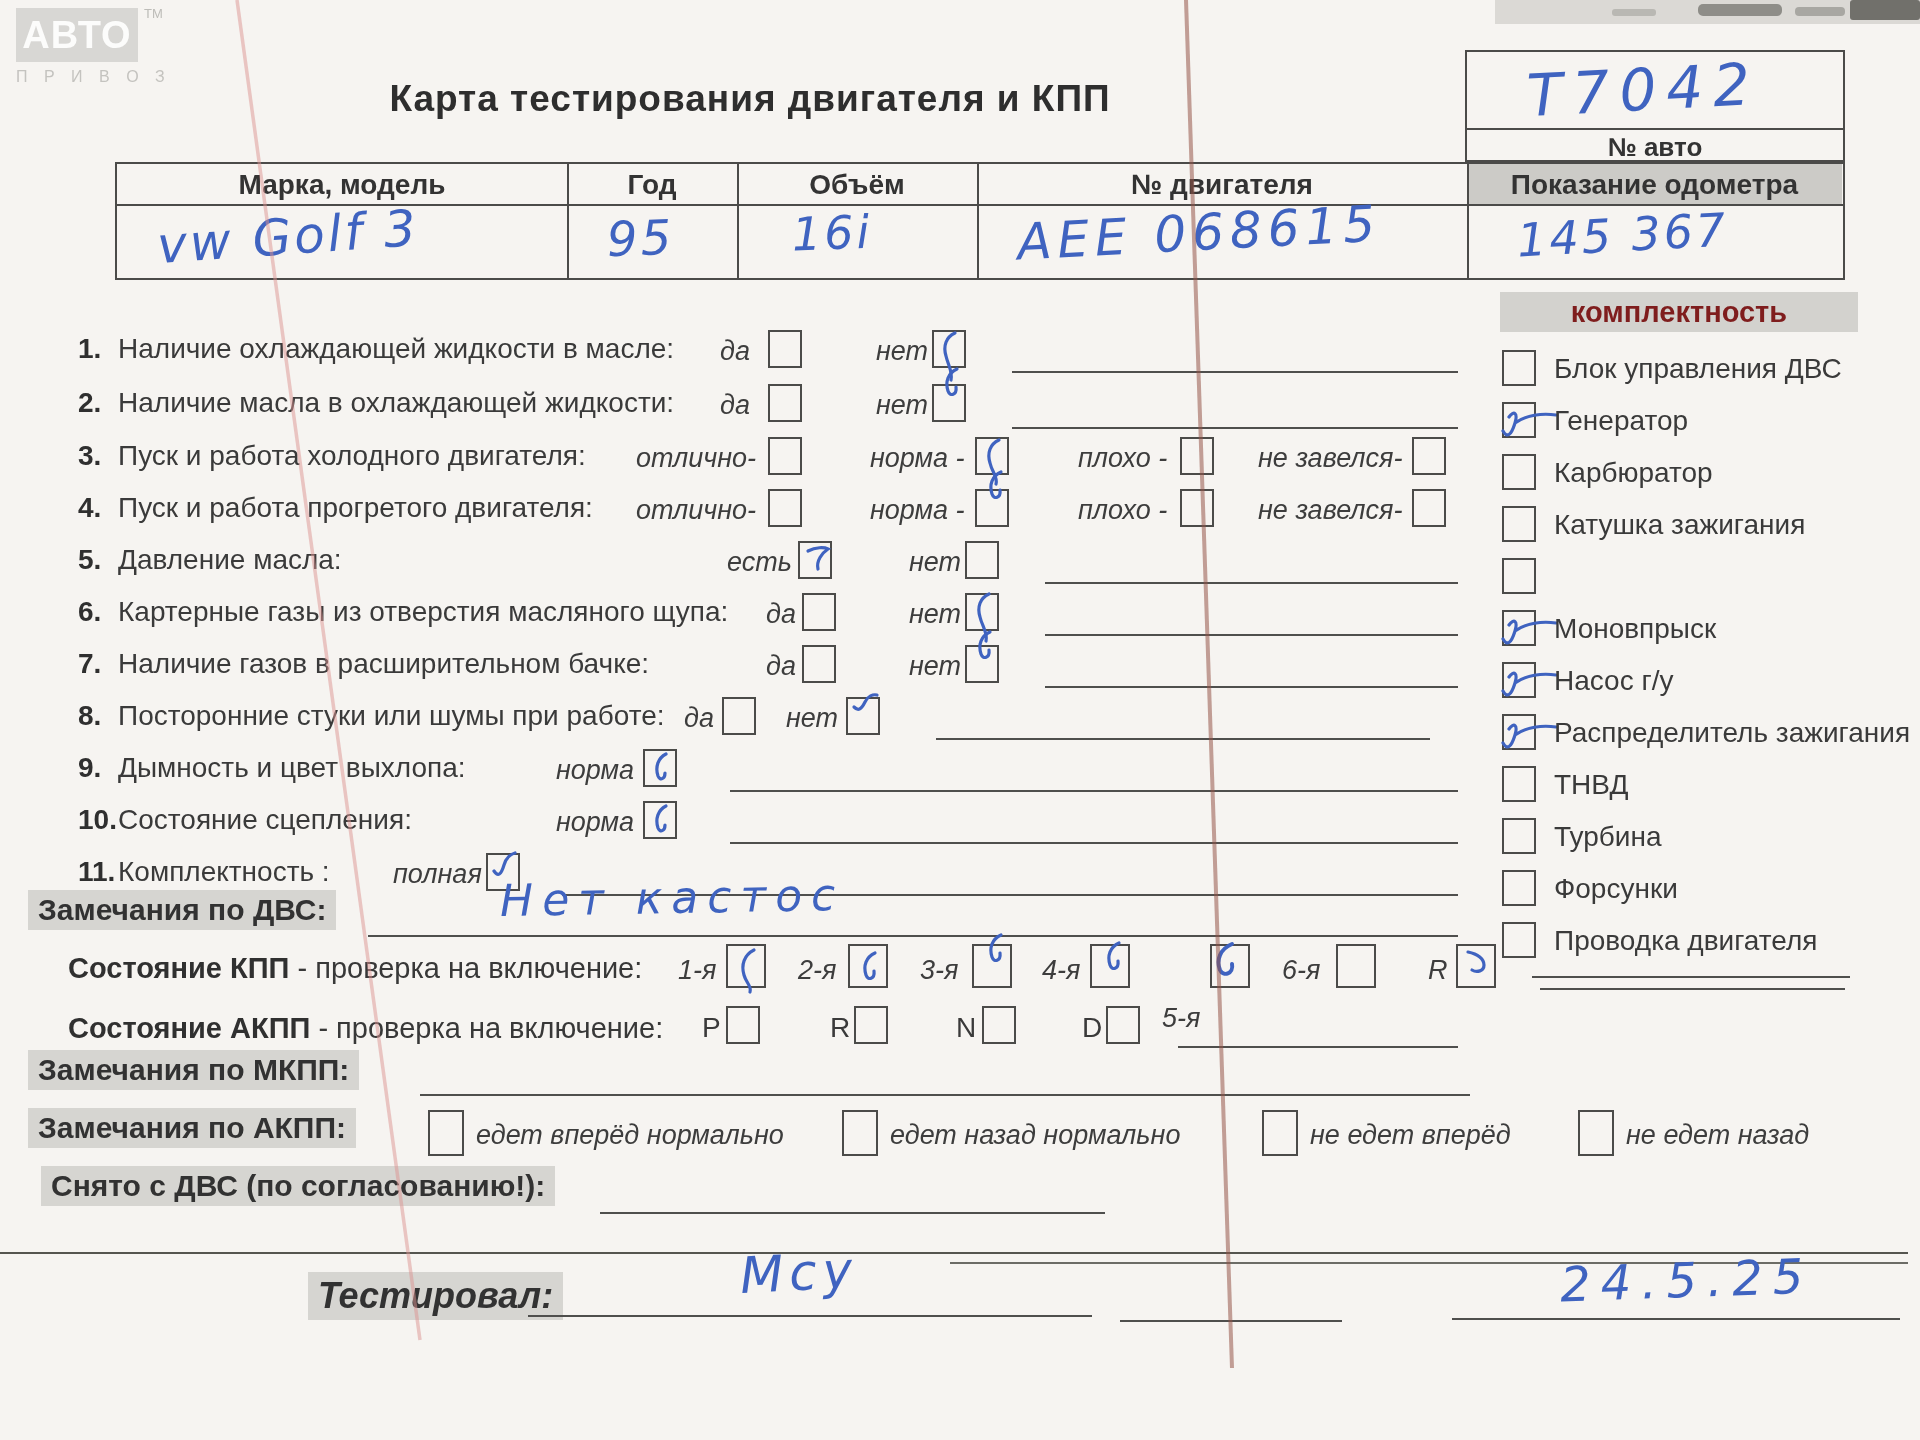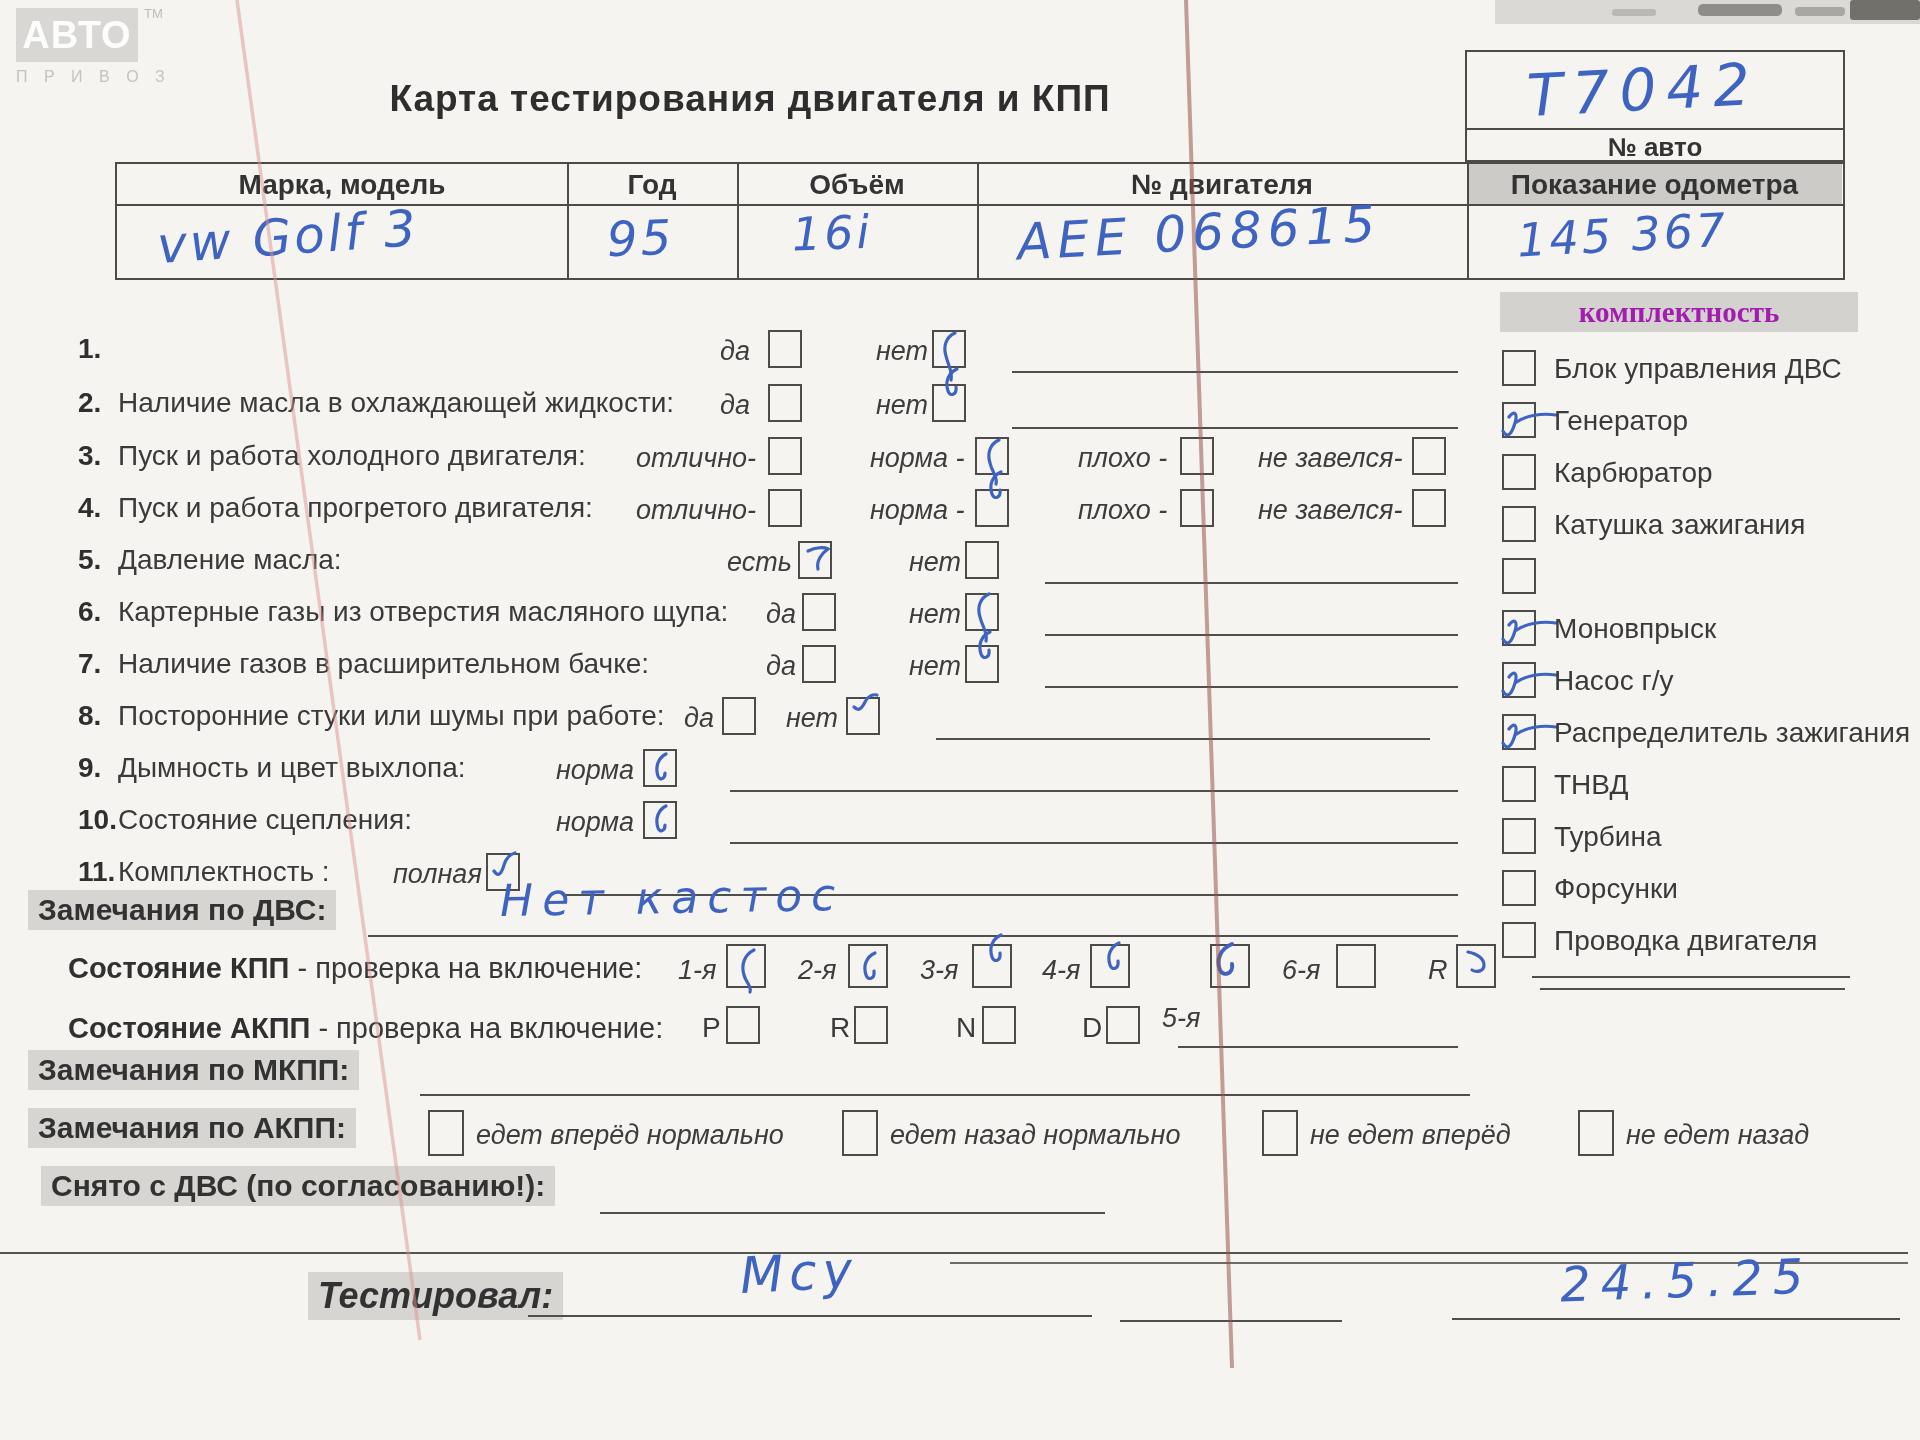--- a/index.html
+++ b/index.html
@@ -66,20 +66,21 @@
     <div class="thdr" style="position:absolute;left:860px;top:5px;width:490px;text-align:center;">№ двигателя</div>
     <div class="thdr" style="position:absolute;left:1350px;top:5px;width:375px;text-align:center;">Показание одометра</div>
     <div class="hw" style="left:40px;top:44px;font-size:50px;transform:rotate(-4deg);">vw Golf 3</div>
     <div class="hw" style="left:490px;top:46px;font-size:48px;">95</div>
     <div class="hw" style="left:675px;top:42px;font-size:46px;">16i</div>
     <div class="hw" style="left:900px;top:40px;font-size:50px;letter-spacing:6px;transform:rotate(-3deg);">AEE 068615</div>
     <div class="hw" style="left:1400px;top:44px;font-size:46px;transform:rotate(-3deg);">145 367</div>
   </div>
 
   <span class="abs lbl num" style="left:78px;top:333px;">1.</span>
+  <span class="abs lbl" style="left:118px;top:333px;">Наличие охлаждающей жидкости в масле:</span>
   <span class="abs it" style="left:720px;top:336px;">да</span>
   <span class="box" style="left:768px;top:330px;"></span>
   <span class="abs it" style="left:876px;top:336px;">нет</span>
   <span class="box" style="left:932px;top:330px;">
       <svg class="mk" width="30" height="40" style="left:0;top:-2px;">
         <path d="M21 3 C12 7 9 16 12 26 C14 35 19 42 17 50"></path>
       </svg>
     </span>
   <span class="line" style="left:1012px;top:371px;width:446px;"></span>
 
@@ -282,21 +283,21 @@
   <span class="line" style="left:0;top:1252px;width:1908px;border-color:#55554f;"></span>
   <span class="line" style="left:950px;top:1262px;width:958px;border-color:#6c6c66;"></span>
 
   <div class="gray" style="left:308px;top:1272px;font-size:36px;font-style:italic;">Тестировал:</div>
   <span class="line" style="left:528px;top:1315px;width:564px;"></span>
   <div class="hw" style="left:740px;top:1244px;font-size:50px;letter-spacing:6px;transform:rotate(-3deg);">Мсу</div>
   <span class="line" style="left:1120px;top:1320px;width:222px;"></span>
   <span class="line" style="left:1452px;top:1318px;width:448px;"></span>
   <div class="hw" style="left:1560px;top:1252px;font-size:48px;letter-spacing:10px;transform:rotate(-2deg);">24.5.25</div>
 
-  <div style="position:absolute;left:1500px;top:292px;width:358px;height:40px;background:#d3d2ce;font-weight:bold;font-size:29px;color:#a21caf;text-align:center;line-height:40px;font-family:Liberation Serif, serif;">комплектность</div>
+  <div style="position:absolute;left:1500px;top:292px;width:358px;height:40px;background:#d3d2ce;font-weight:bold;font-size:29px;color:#7f1d1d;text-align:center;line-height:40px;">комплектность</div>
 
   <span class="box k" style="left:1502px;top:350px;"></span>
   <span class="abs lbl" style="left:1554px;top:353px;">Блок управления ДВС</span>
   <span class="box k" style="left:1502px;top:402px;">
       <svg class="mk" width="64" height="36" style="left:-6px;top:2px;">
         <path d="M5 25 C9 32 13 30 17 17 C20 7 16 4 11 11 M17 17 C28 9 44 7 58 9"></path>
       </svg>
     </span>
   <span class="abs lbl" style="left:1554px;top:405px;">Генератор</span>
   <span class="box k" style="left:1502px;top:454px;"></span>

